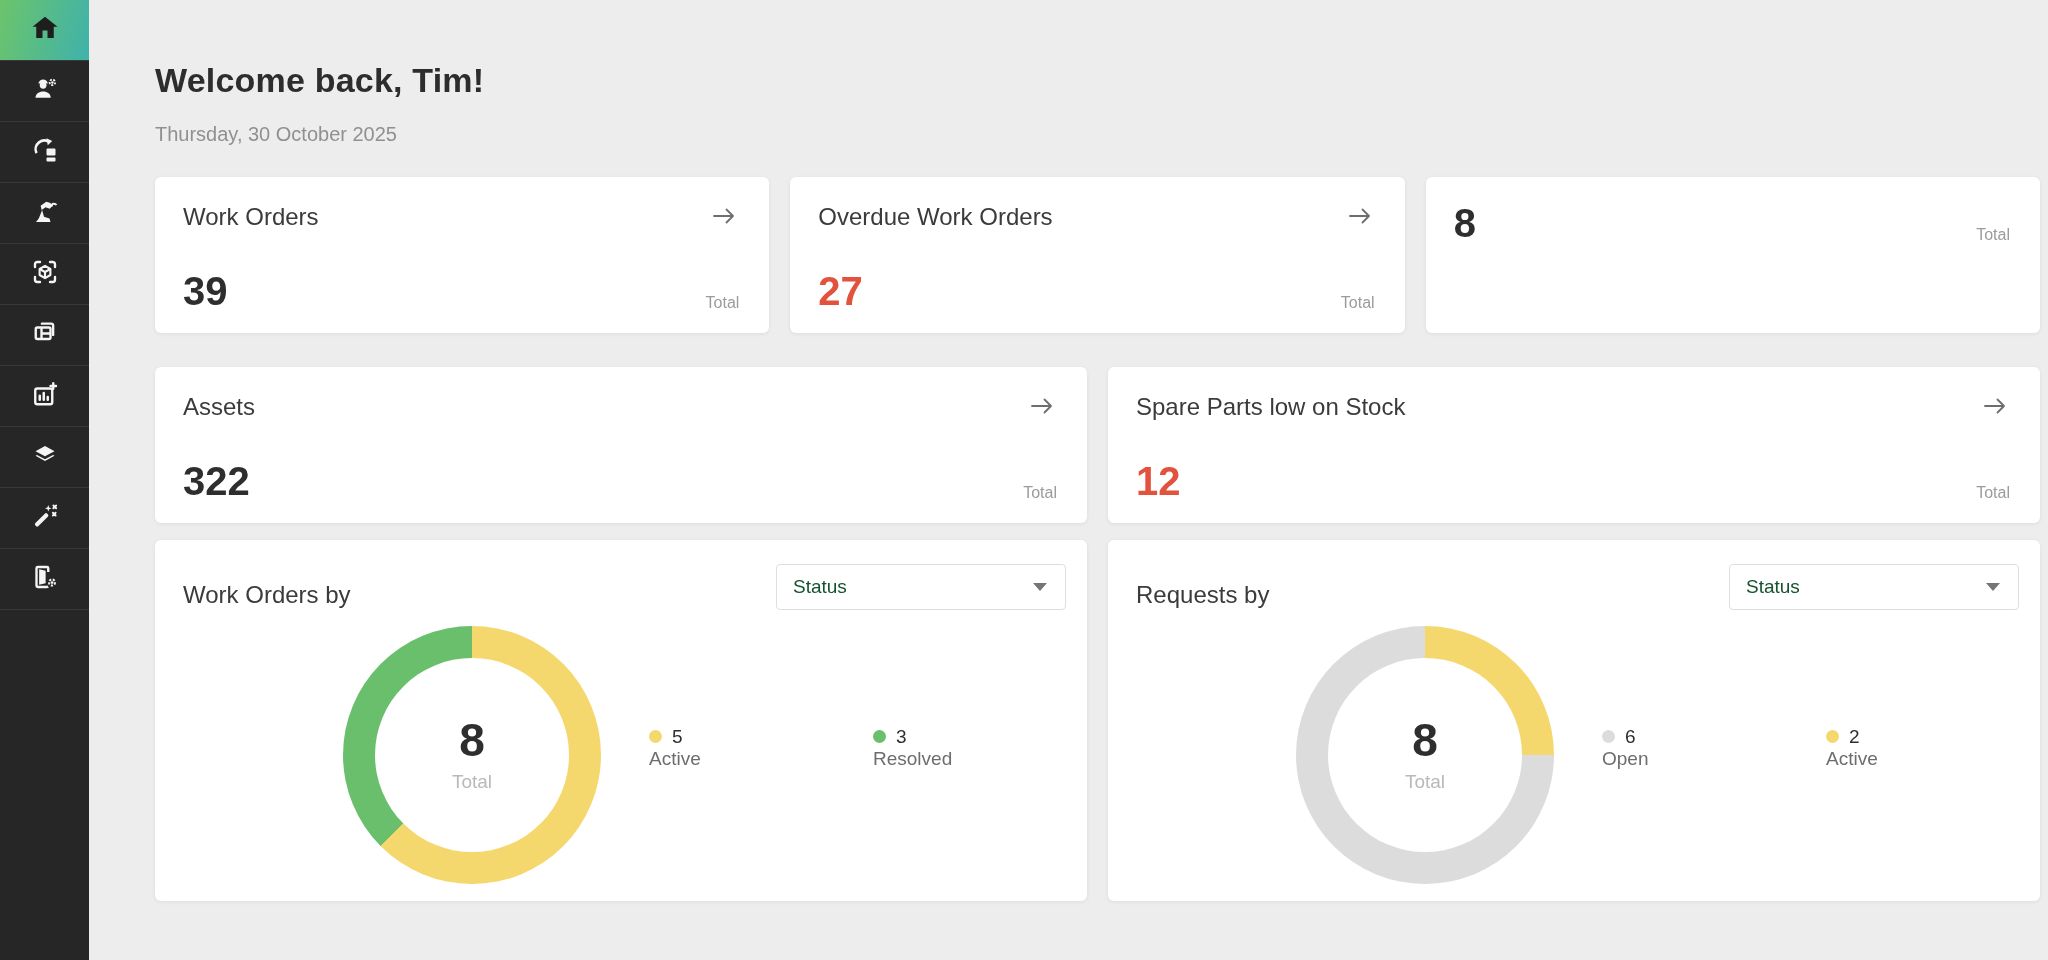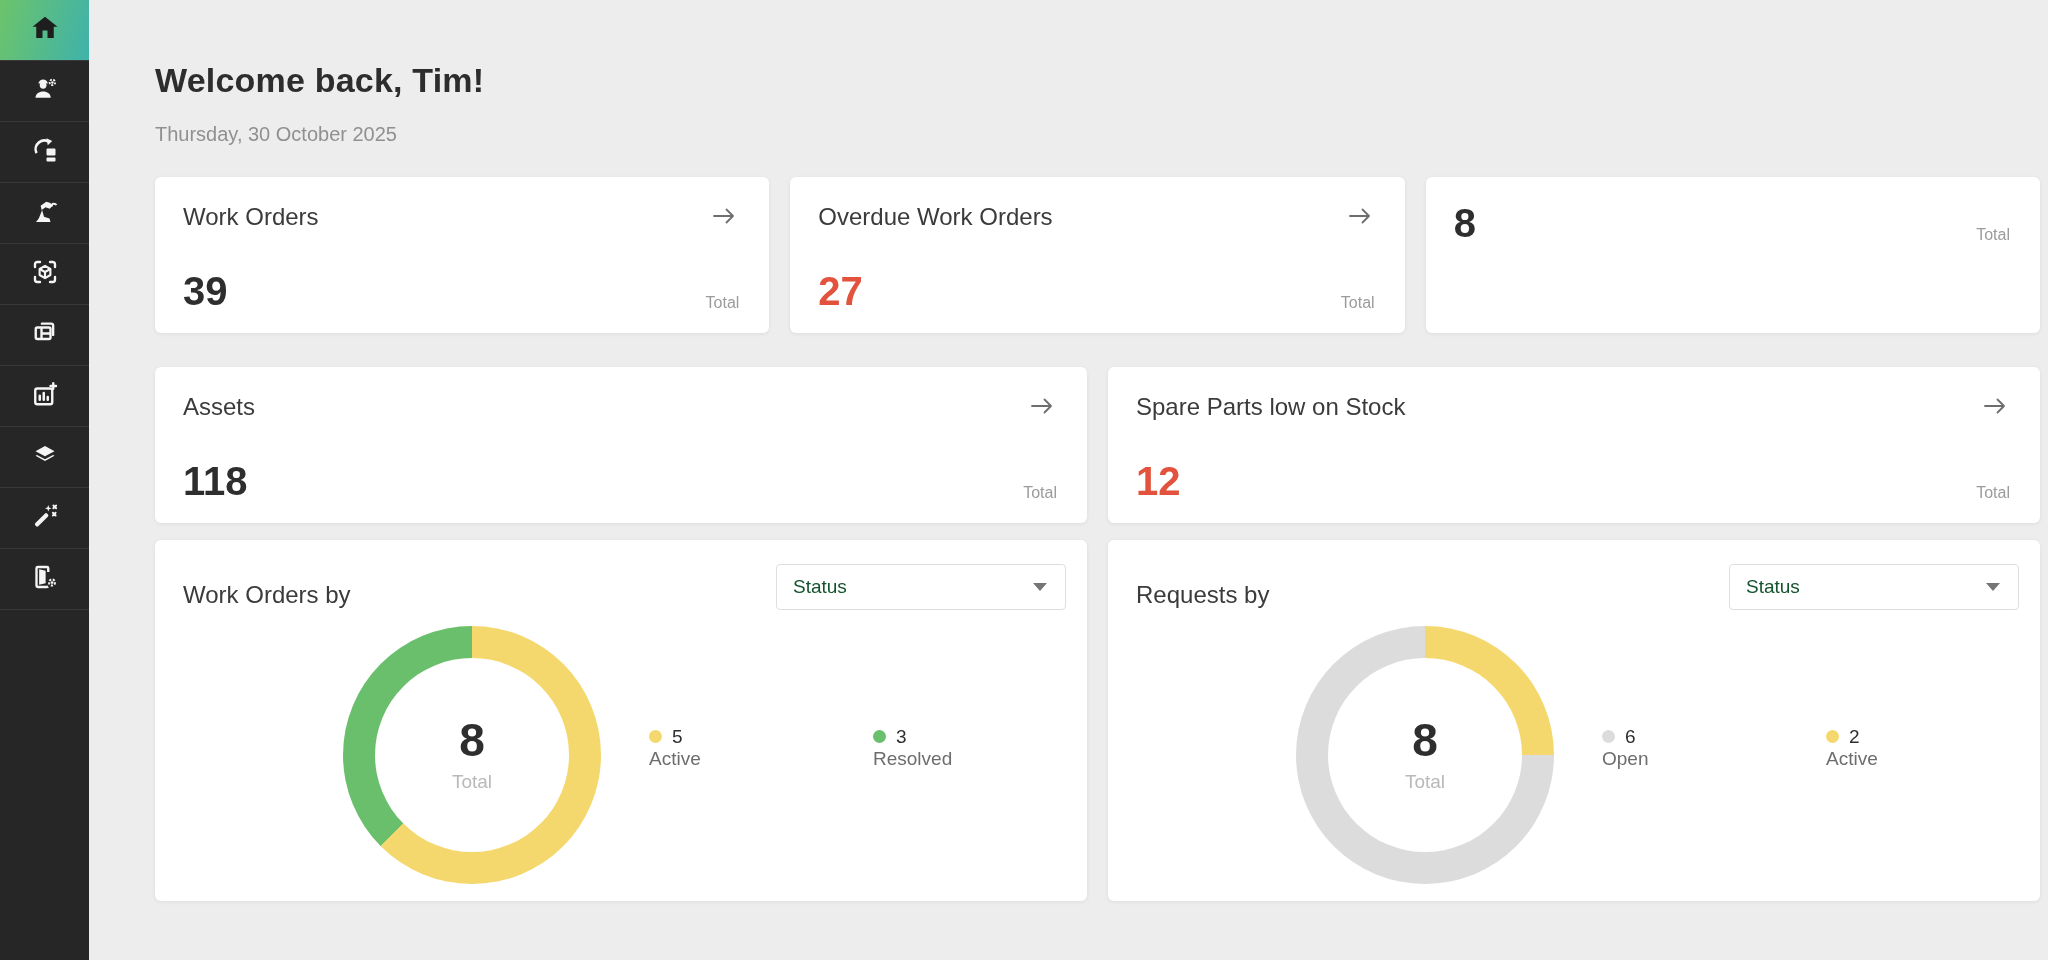--- a/index.html
+++ b/index.html
@@ -240,21 +240,21 @@
     <div class="card stat-card">
       <div class="card-head">
         <span class="card-title">Assets</span>
         <span class="arrow-icon">
           <svg viewBox="0 0 30 26">
               <path d="M5 13h19M17.5 6.5L24 13l-6.5 6.5"></path>
             </svg>
         </span>
       </div>
       <div class="card-body">
-        <span class="stat-value" style="color: rgb(46, 46, 46);">118</span>
+        <span class="stat-value" style="color: rgb(46, 46, 46);">322</span>
         <span class="stat-caption">Total</span>
       </div>
     </div>
 
     <div class="card stat-card">
       <div class="card-head">
         <span class="card-title">Spare Parts low on Stock</span>
         <span class="arrow-icon">
           <svg viewBox="0 0 30 26">
               <path d="M5 13h19M17.5 6.5L24 13l-6.5 6.5"></path>

